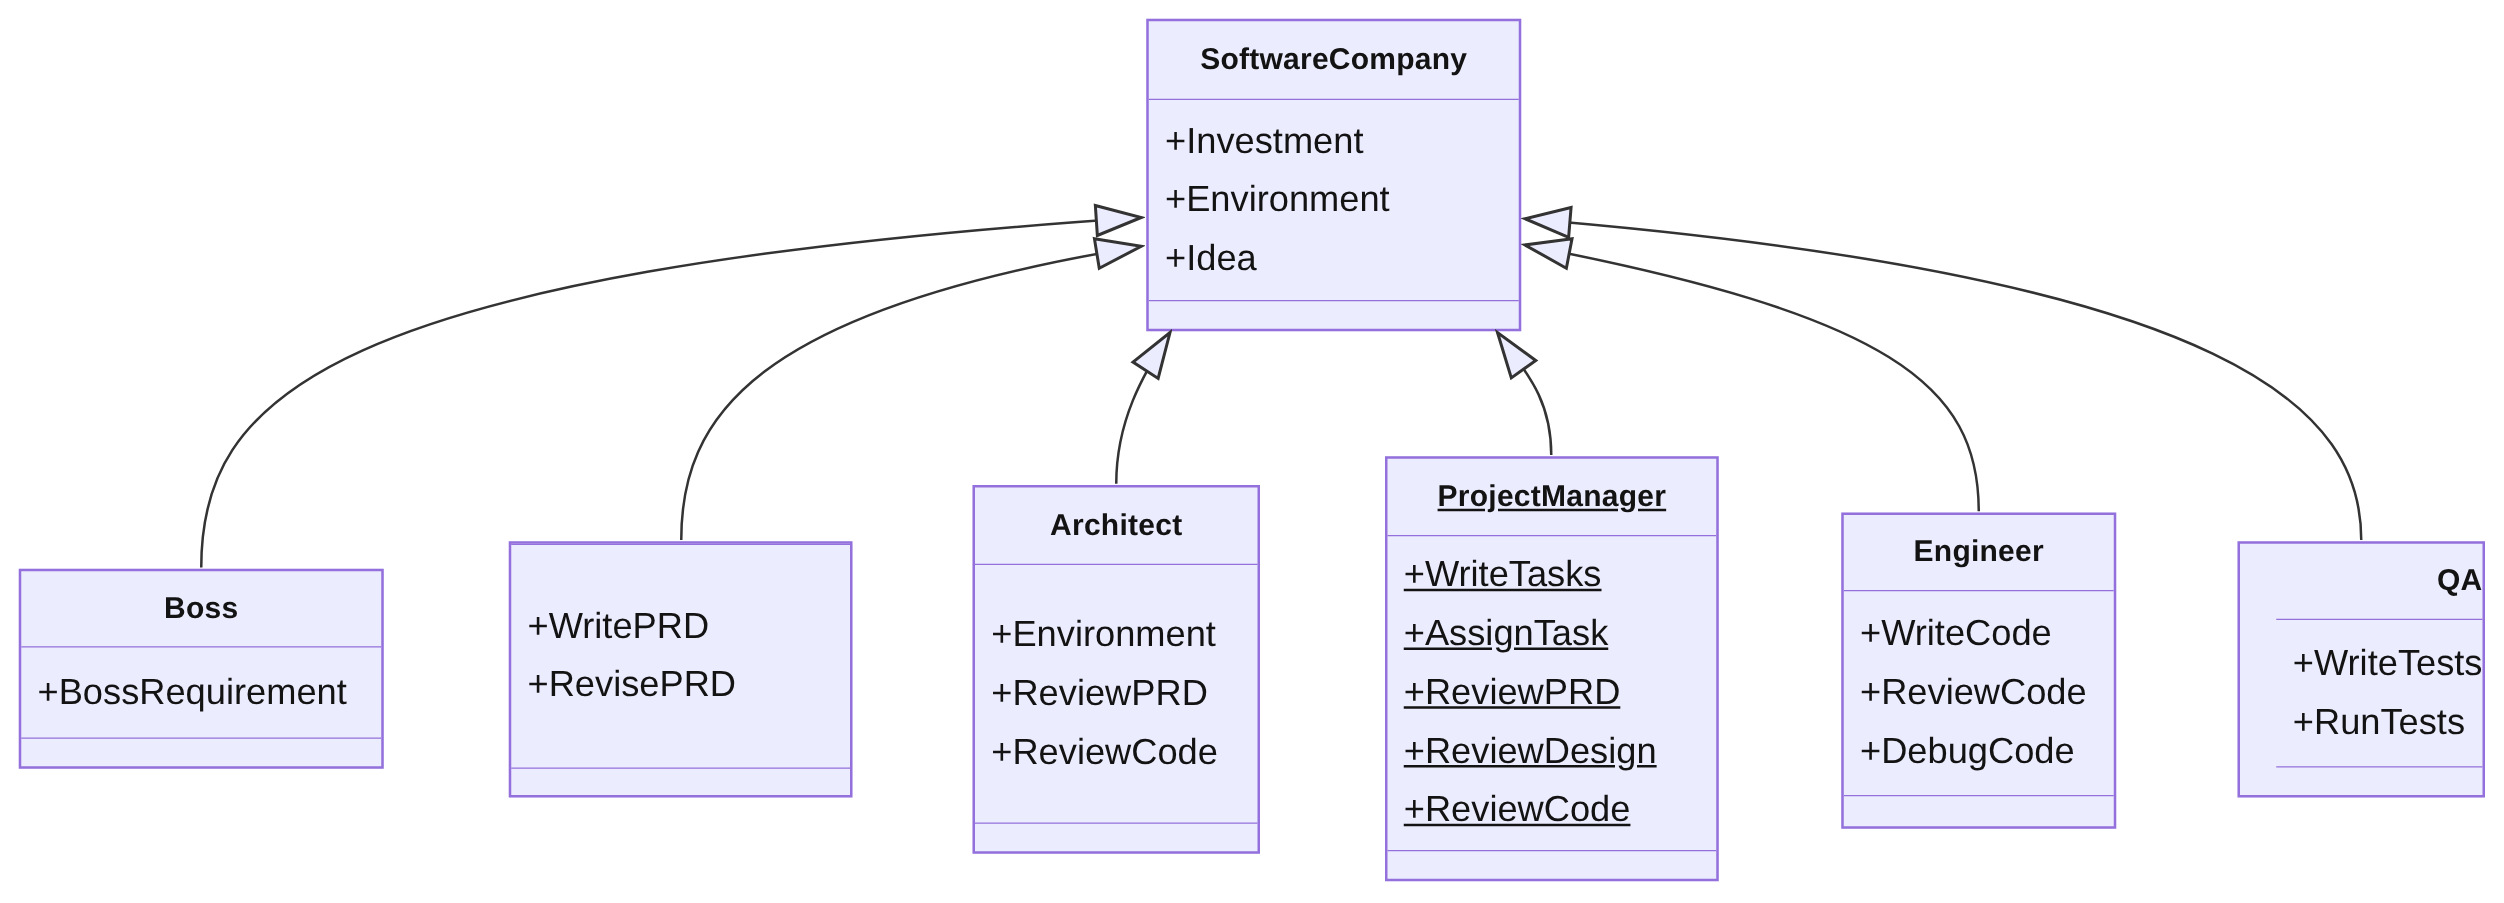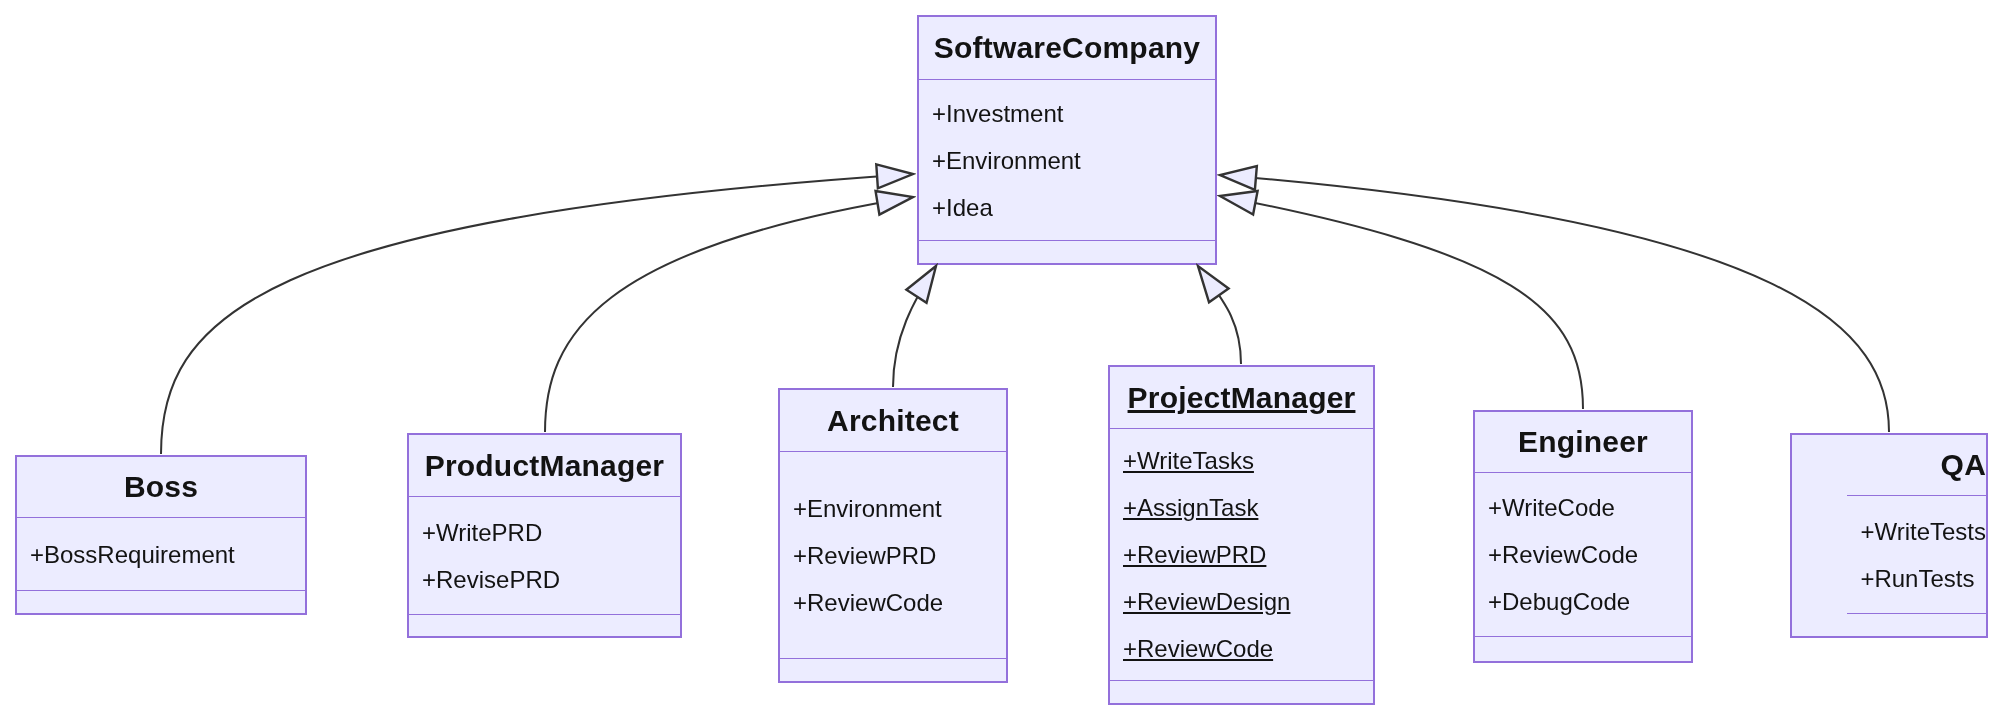--- a/index.html
+++ b/index.html
@@ -47,34 +47,34 @@
     flex-direction: column;
     z-index: 1;
     color: var(--text-color);
   }
   .class-title {
     flex: 0 0 auto;
     display: flex;
     align-items: center;
     justify-content: center;
     font-weight: bold;
-    font-size: 30px;
+    font-size: 24px;
     letter-spacing: 0.2px;
   }
   .class-members {
     flex: 1 1 auto;
     border-top: 1.5px solid var(--node-border);
     border-bottom: 1.5px solid var(--node-border);
     display: flex;
     flex-direction: column;
     justify-content: center;
     padding-left: 13px;
   }
   .member {
-    font-size: 24px;
+    font-size: 29px;
     line-height: 47px;
     white-space: nowrap;
   }
   .class-empty {
     flex: 0 0 auto;
   }
 </style>
 </head>
 <body>
 
@@ -106,21 +106,20 @@
 
   <div class="class-node" style="left:15px; top:455px; width:292px; height:160px;">
     <div class="class-title" style="height:60px;">Boss</div>
     <div class="class-members">
       <div class="member">+BossRequirement</div>
     </div>
     <div class="class-empty" style="height:22px;"></div>
   </div>
 
   <div class="class-node" style="left:407px; top:433px; width:275px; height:205px;">
-    <div class="class-title" style="height:61px;">ProductManager</div>
     <div class="class-members">
       <div class="member">+WritePRD</div>
       <div class="member">+RevisePRD</div>
     </div>
     <div class="class-empty" style="height:21px;"></div>
   </div>
 
   <div class="class-node" style="left:778px; top:388px; width:230px; height:295px;">
     <div class="class-title" style="height:61px;">Architect</div>
     <div class="class-members">

